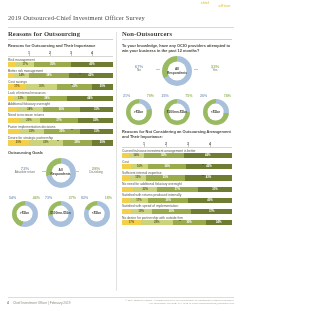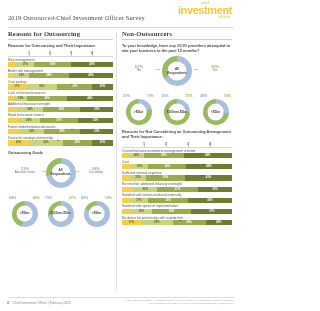--- a/index.html
+++ b/index.html
@@ -171,21 +171,20 @@
 </style>
 </head>
 <body>
 
 <div class="page">
 
   <div class="masthead">
     <div class="doc-title">2019 Outsourced-Chief Investment Officer Survey</div>
     <div class="logo">
       <div class="logo-top">chief</div>
-      <div class="logo-main">investment</div>
       <div class="logo-sub">officer</div>
     </div>
     <div class="rule-top"></div>
   </div>
 
   <div class="col-divider"></div>
 
   <div class="cols">
 
     <div class="col col-left">

